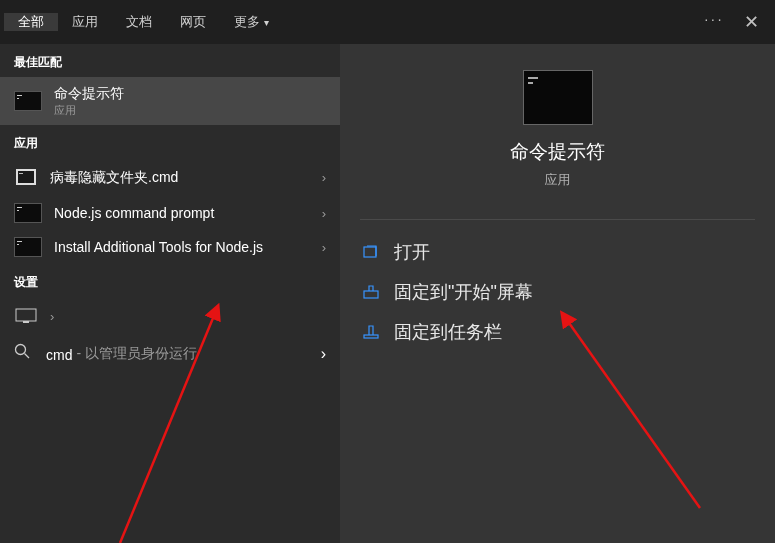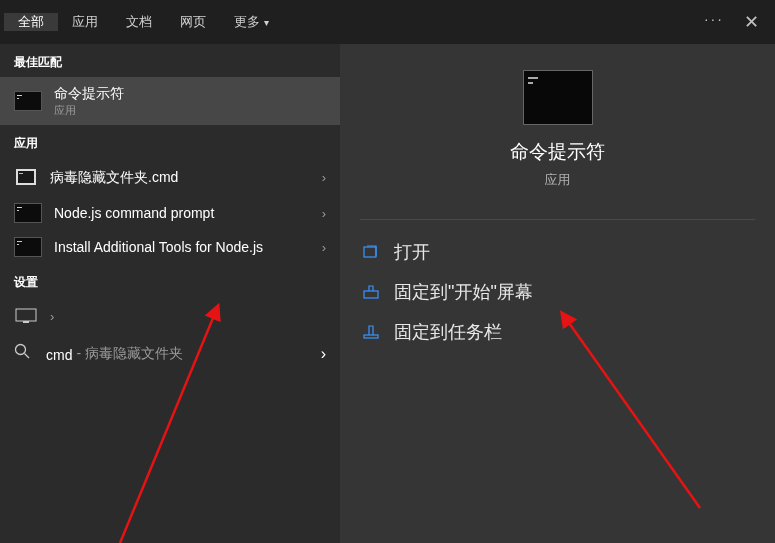--- a/index.html
+++ b/index.html
@@ -231,21 +231,21 @@
 
 
     <div class="search-row">
       <div class="mag">
         <svg width="16" height="16" viewBox="0 0 16 16" stroke="#ccc" fill="none" stroke-width="1.3">
             <circle cx="6.5" cy="6.5" r="5"></circle>
             <line x1="10.5" y1="10.5" x2="15" y2="15"></line>
           </svg>
       </div>
       <span class="q">cmd</span>
-      <span class="desc" style="margin-left:-6px;"> - 病毒隐藏文件夹</span>
+      <span class="desc" style="margin-left:-6px;"> - 以管理员身份运行</span>
       <div class="chev-r" style="margin-left:auto">›</div>
     </div>
 
   </div>
 
   <div class="right">
     <div class="preview-header">
       <div class="preview-thumb"></div>
       <div class="preview-title">命令提示符</div>
       <div class="preview-sub">应用</div>

